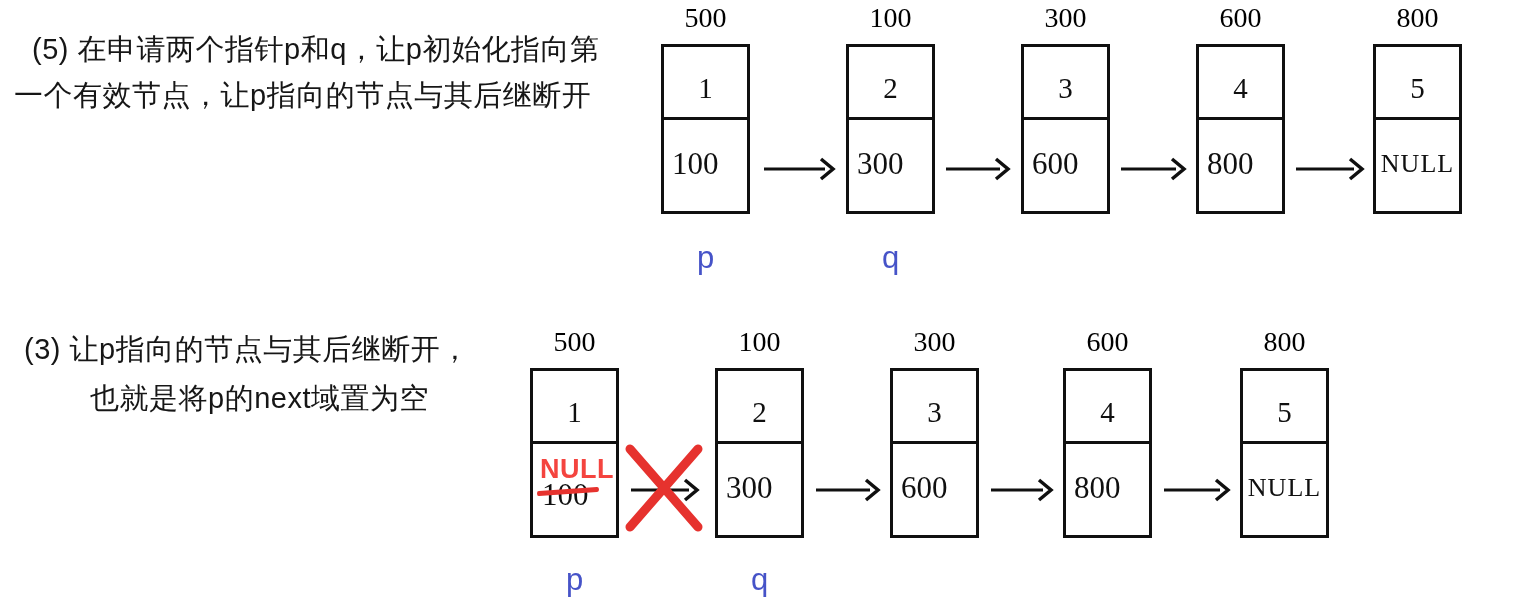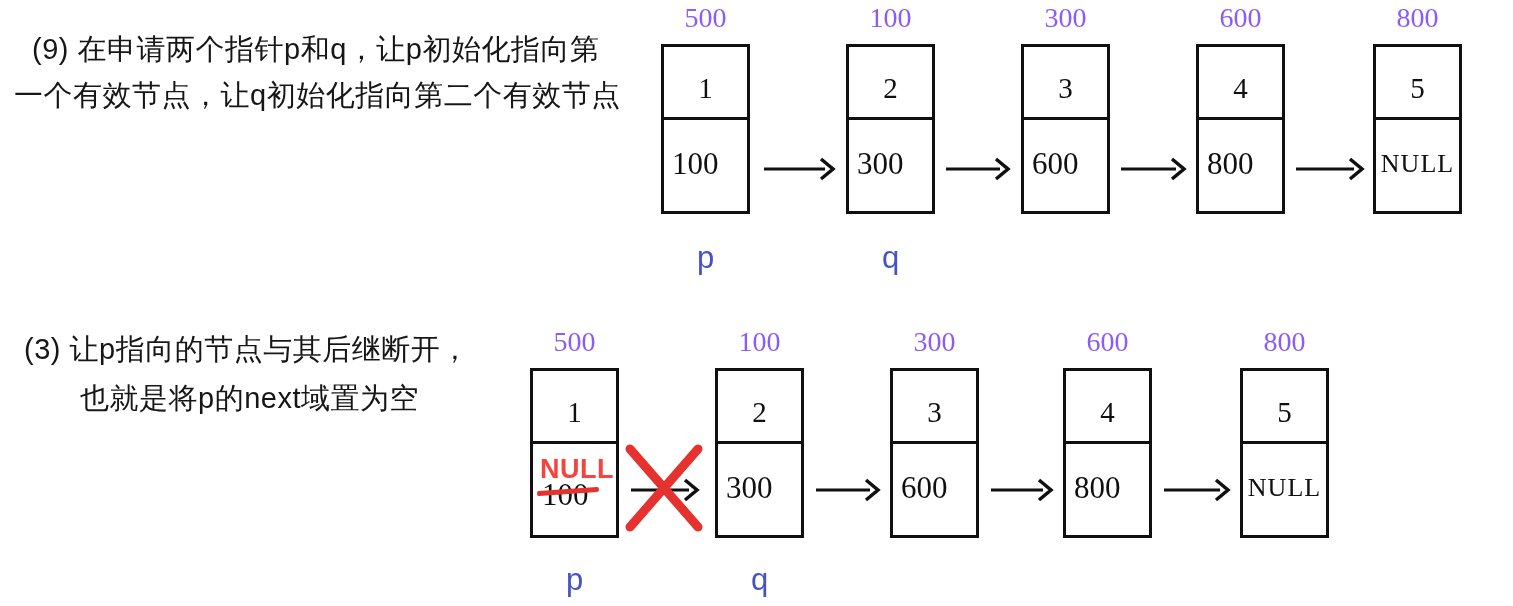--- a/index.html
+++ b/index.html
@@ -5,21 +5,21 @@
   html,body{margin:0;padding:0;background:#fff;}
   .canvas{position:relative;width:1513px;height:606px;background:#ffffff;
           font-family:"Liberation Sans",sans-serif;overflow:hidden;}
 
   
   .capline{position:absolute;white-space:nowrap;color:#161616;
            font-size:29px;font-weight:500;letter-spacing:.5px;}
 
   
   .addr{position:absolute;width:89px;text-align:center;
-        font-family:"Liberation Serif",serif;font-size:28px;color:#8b5cf6;
+        font-family:"Liberation Serif",serif;font-size:28px;color:#000000;
         white-space:nowrap;}
 
   
   .nodebox{position:absolute;width:89px;height:170px;border:3px solid #101010;
            background:#fff;box-sizing:border-box;}
   .cell-data{height:73px;border-bottom:3px solid #101010;box-sizing:border-box;
              display:flex;align-items:flex-end;justify-content:center;
              padding-bottom:12px;
              font-family:"Liberation Serif",serif;font-size:29px;color:#101010;}
   .cell-next{height:88px;box-sizing:border-box;display:flex;align-items:center;
@@ -40,25 +40,25 @@
   .ptr{position:absolute;width:89px;text-align:center;
        font-size:31px;font-weight:500;color:#4653c8;}
 
   .arrow,.xmark{position:absolute;}
 </style>
 </head>
 <body>
 
 <div class="canvas">
 
-  <div class="capline" style="left:32px;top:30px">(9) 在申请两个指针p和q，让p初始化指向第</div>
-  <div class="capline" style="left:14px;top:76px">一个有效节点，让q初始化指向第二个有效节点</div>
+  <div class="capline" style="left:32px;top:30px">(5) 在申请两个指针p和q，让p初始化指向第</div>
+  <div class="capline" style="left:14px;top:76px">一个有效节点，让p指向的节点与其后继断开</div>
 
   <div class="capline" style="left:24px;top:330px">(3) 让p指向的节点与其后继断开，</div>
-  <div class="capline" style="left:80px;top:379px">也就是将p的next域置为空</div>
+  <div class="capline" style="left:90px;top:379px">也就是将p的next域置为空</div>
 
   <div class="addr" style="left:661px;top:2px">500</div>
   <div class="addr" style="left:846px;top:2px">100</div>
   <div class="addr" style="left:1021px;top:2px">300</div>
   <div class="addr" style="left:1196px;top:2px">600</div>
   <div class="addr" style="left:1373px;top:2px">800</div>
 
   <div class="nodebox" style="left:661px;top:44px">
     <div class="cell-data">1</div>
     <div class="cell-next">100</div>

